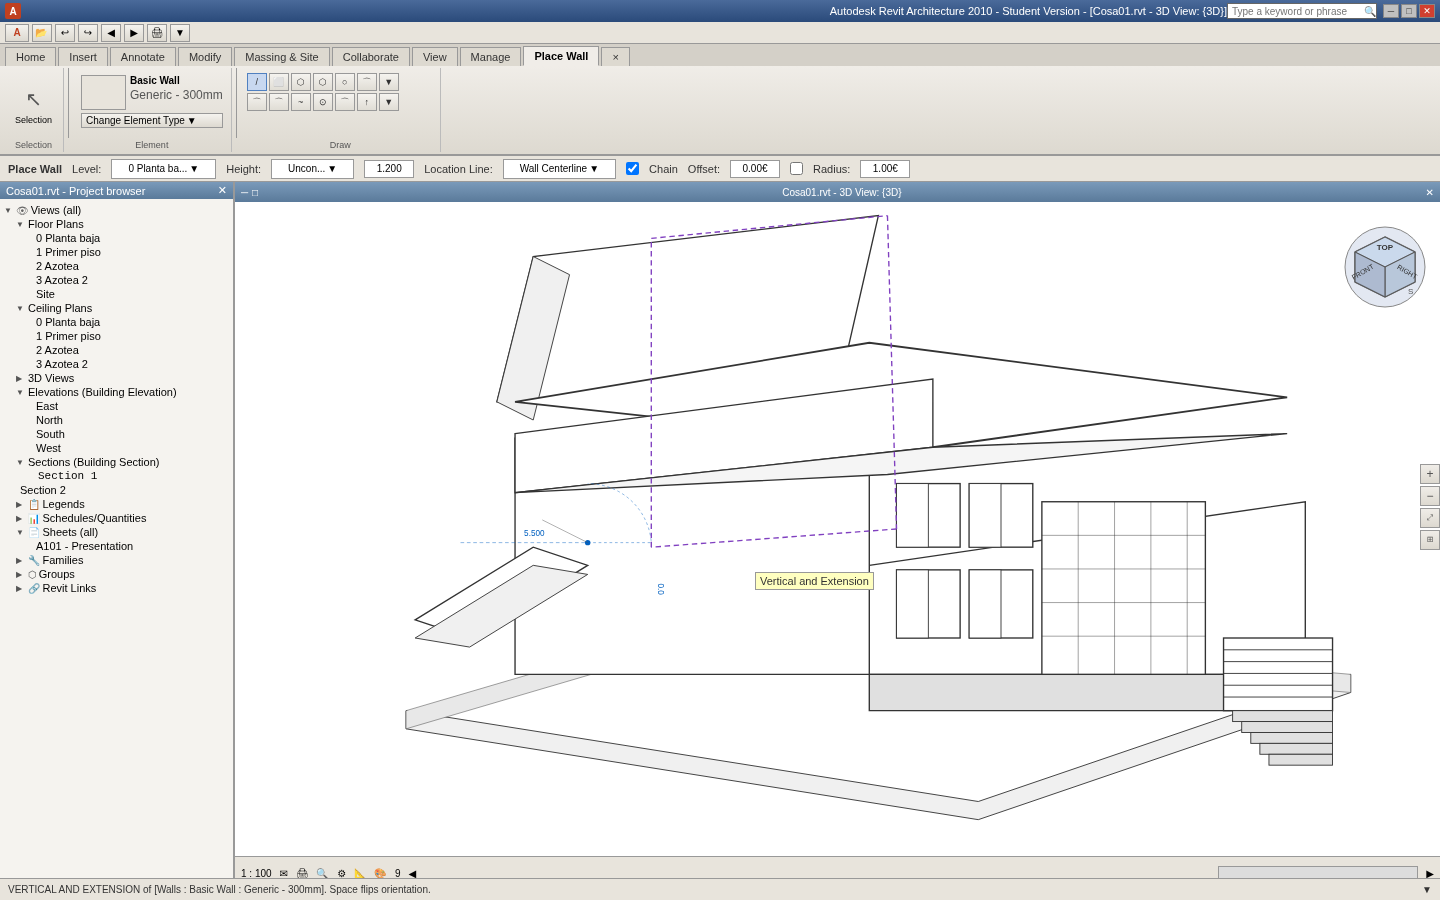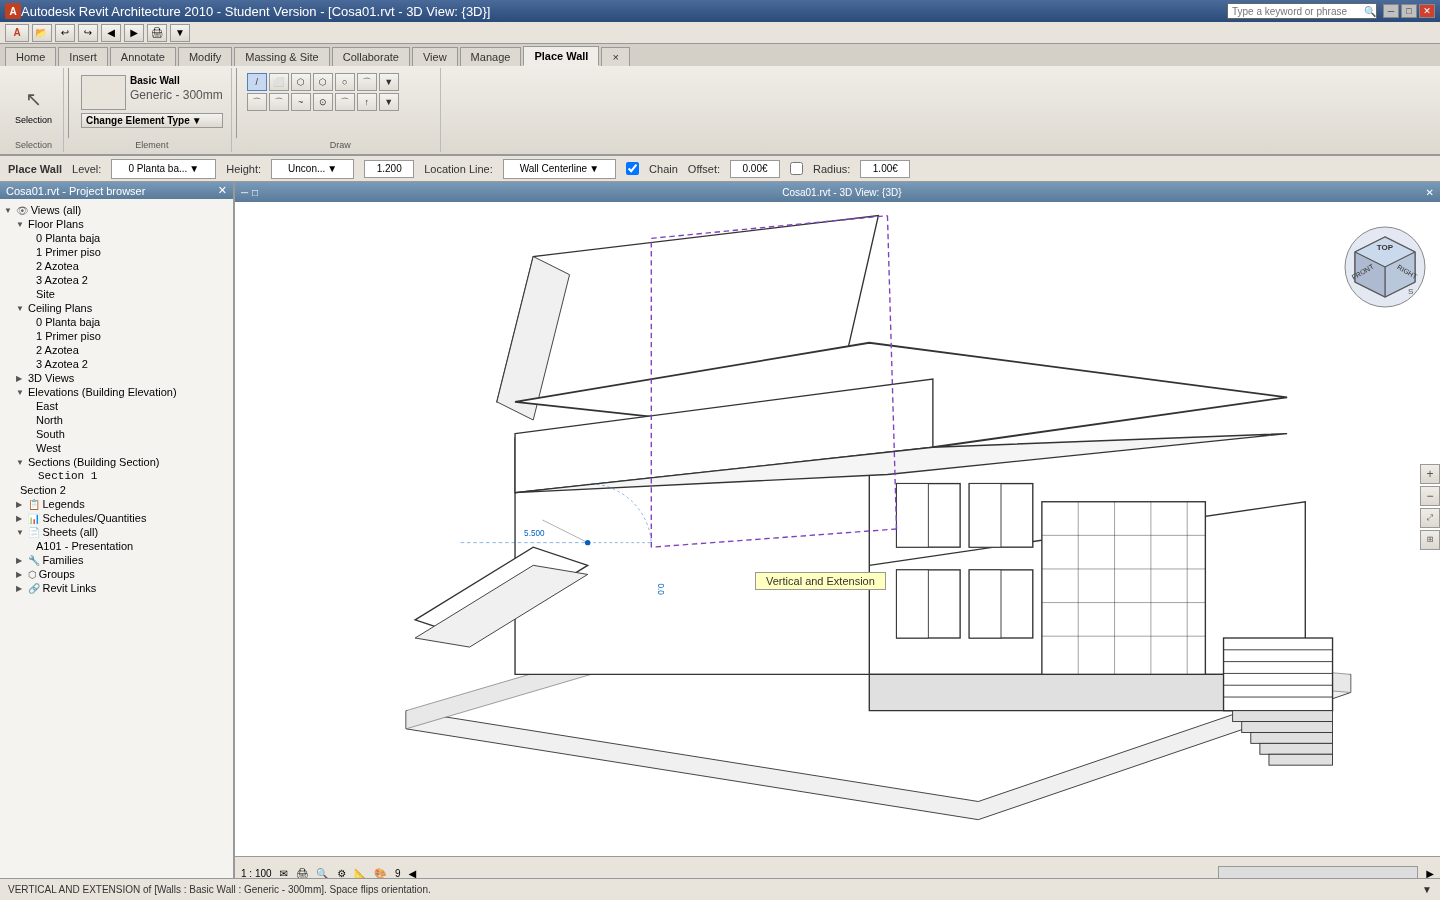--- a/index.html
+++ b/index.html
@@ -10,21 +10,21 @@
       height: 22px;
       background: linear-gradient(to bottom, #4a6a9a, #2a4a7a);
       display: flex;
       align-items: center;
       justify-content: space-between;
       padding: 0 5px;
       color: white;
       font-size: 11px;
     }
     #titlebar-left { display: flex; align-items: center; gap: 4px; }
-    #titlebar-center { flex: 1; text-align: left; font-size: 13px; }
+    #titlebar-center { flex: 1; text-align: right; font-size: 11px; }
     .win-btn {
       width: 16px; height: 14px;
       background: #c0c0c0;
       border: 1px solid #888;
       font-size: 9px;
       display: flex; align-items: center; justify-content: center;
       cursor: pointer;
       color: #333;
     }
     .win-btn.close { background: #d04030; color: white; }
@@ -144,21 +144,20 @@
     }
     .wall-type-label { font-size: 10px; font-weight: bold; }
     .wall-type-sub { font-size: 12px; color: #555; }
     .dropdown-btn {
       display: flex; align-items: flex-start; gap: 2px;
       background: linear-gradient(to bottom, #f5f3ef, #ddd9d0);
       border: 1px solid #999;
       padding: 1px 4px;
       cursor: pointer;
       font-size: 10px;
-      font-weight: bold;
     }
 
     
     #options-bar {
       height: 26px;
       background: #e8e4dc;
       border-bottom: 1px solid #999;
       display: flex;
       align-items: center;
       padding: 0 8px;
@@ -268,21 +267,21 @@
       right: 20px;
       width: 80px;
       height: 80px;
     }
 
     
     #tooltip {
       position: absolute;
       background: #ffffc0;
       border: 1px solid #999;
-      padding: 2px 10px;
+      padding: 2px 4px;
       font-size: 11px;
       color: #333;
       pointer-events: none;
     }
 
     
     #building-svg {
       position: absolute;
       top: 0; left: 0;
       width: 100%;

